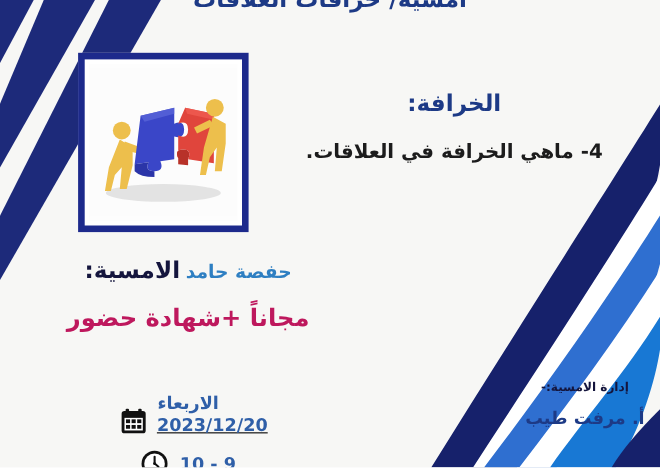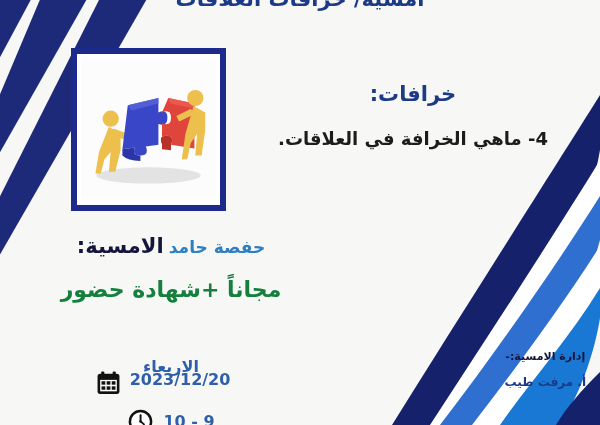--- a/index.html
+++ b/index.html
@@ -108,50 +108,51 @@
   }
 
   .freebie {
     position: absolute;
     left: 26px;
     top: 277px;
     width: 290px;
     text-align: center;
     font-size: 22px;
     font-weight: bold;
-    color: #15803d;
+    color: #be185d;
     white-space: nowrap;
     z-index: 6;
   }
 
   
   .day-name {
     position: absolute;
     left: 26px;
     top: 346px;
     width: 290px;
     text-align: center;
     font-size: 16px;
     font-weight: bold;
     color: #2f5fa8;
     z-index: 6;
     margin-top: 11px;
   }
 
   .date-row {
     position: absolute;
-    left: 18px;
+    left: 31px;
     top: 370px;
     width: 290px;
     display: flex;
     flex-direction: row-reverse;
-    align-items: flex-start;
+    align-items: flex-end;
     justify-content: center;
     gap: 9px;
     z-index: 6;
+    text-decoration: underline;
   }
   .date-row .date-txt {
     font-size: 16px;
     font-weight: bold;
     color: #2f5fa8;
     direction: ltr;
     unicode-bidi: embed;
   }
   .cal-icon { width: 25px; height: 26px; display: block; }
 
@@ -185,21 +186,21 @@
     z-index: 7;
   }
   .organiser .org-lbl {
     font-size: 11px;
     font-weight: bold;
     color: #14153d;
     margin-bottom: 12px;
     white-space: nowrap;
   }
   .organiser .org-nm {
-    font-size: 12px;
+    font-size: 16px;
     font-weight: bold;
     color: #1d3a86;
     white-space: nowrap;
   }
 </style>
 </head>
 <body>
 
 <div id="poster">
 
@@ -261,21 +262,21 @@
           <circle cx="127" cy="40" r="9" fill="#edbf4c"></circle>
           <path d="M125,49 L138,56 L138,76 L134,104 L127,104 L129,80 L122,90 L118,108
                    L112,108 L116,80 Z" fill="#edbf4c"></path>
           <path d="M122,52 L106,60 L109,66 L126,58 Z" fill="#edbf4c"></path>
         </g>
       </svg>
     </div>
   </div>
 
   <div class="topics">
-    <div class="topics-heading">خرافات:</div>
+    <div class="topics-heading">الخرافة:</div>
     <div class="topic-item">4- ماهي الخرافة في العلاقات.</div>
   </div>
 
   <div class="presenter">
     <span class="nm">حفصة حامد</span>
     <span class="lbl">الامسية:</span>
   </div>
 
   <div class="freebie">مجاناً +شهادة حضور</div>
 

